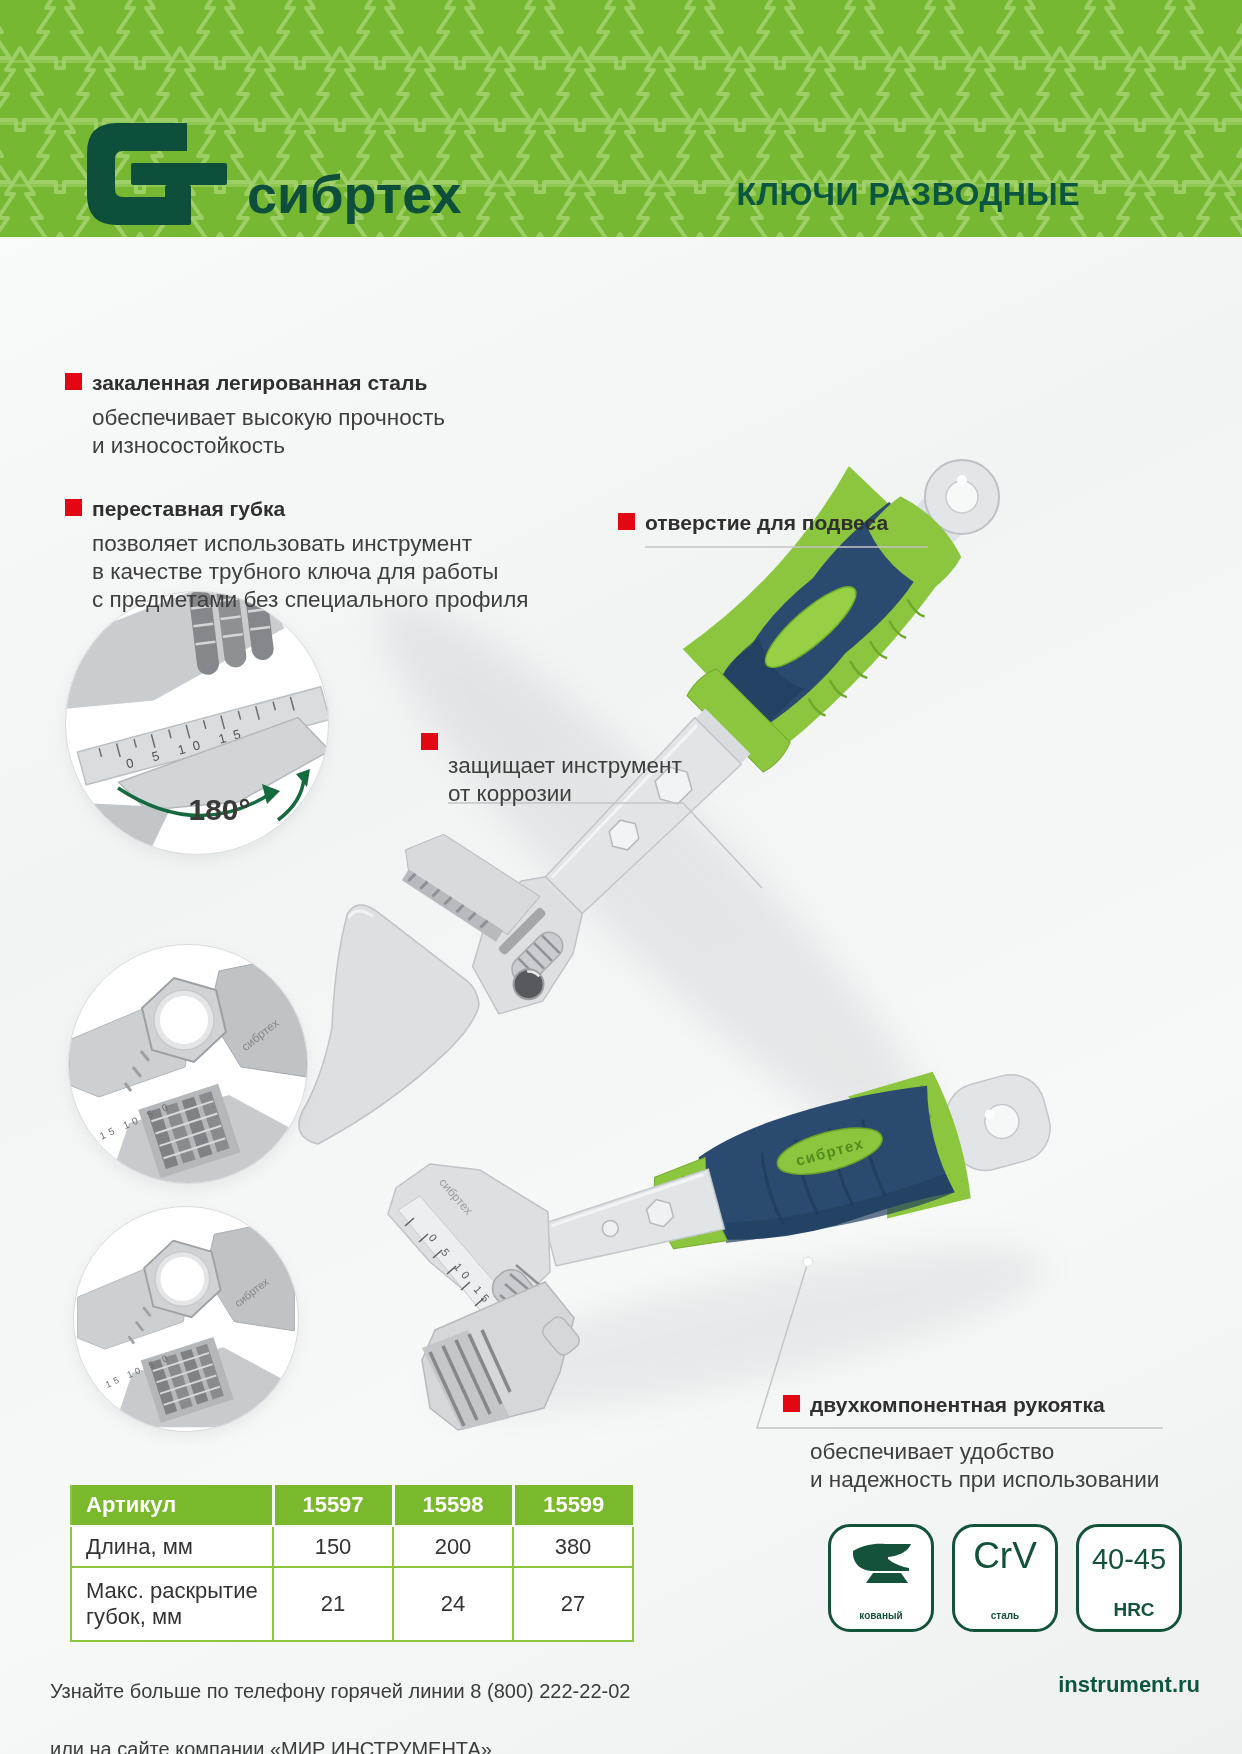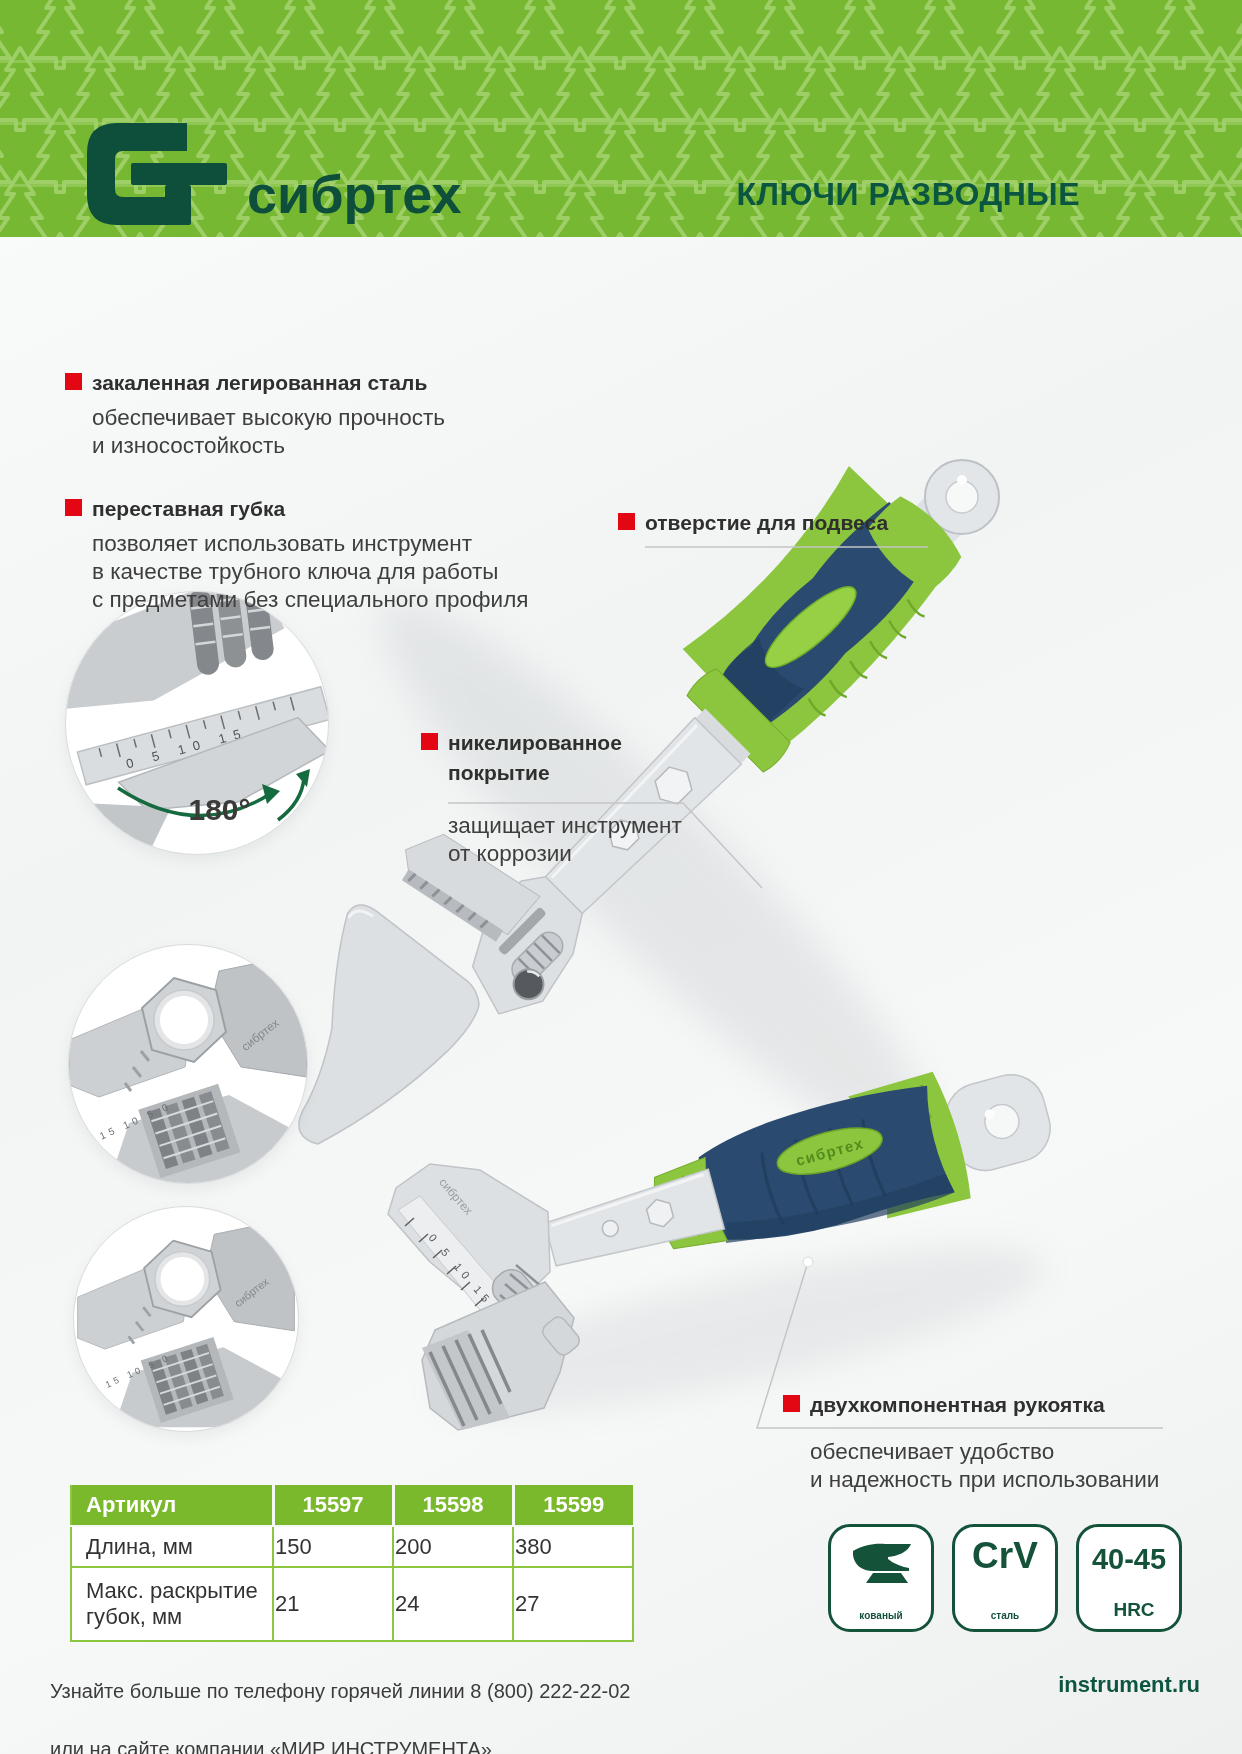--- a/index.html
+++ b/index.html
@@ -23,28 +23,28 @@
          overflow:hidden;z-index:2;box-shadow:0 6px 14px rgba(120,125,130,.10);}
   .deg{position:absolute;left:45px;right:0;bottom:27px;text-align:center;font-size:30px;
        font-weight:600;color:#3a3a39;}
   
   .spec{position:absolute;left:70px;top:1485px;z-index:3;border-collapse:collapse;
         table-layout:fixed;width:562px;}
   .spec th{background:#7ab82c;color:#fff;font-size:22px;font-weight:bold;height:38px;
         border-left:3px solid #f6f7f7;border-bottom:2px solid #f6f7f7;}
   .spec th:first-child{border-left:2px solid #8cc63f;text-align:left;padding-left:14px;}
   .spec td{background:#fff;border:2px solid #8cc63f;font-size:22px;color:#333;
-        white-space:pre-line;line-height:26px;}
+        text-align:center;white-space:pre-line;line-height:26px;}
   .spec td.lbl{text-align:left;padding-left:14px;}
   .spec tr.r1 td{height:37px;}
   .spec tr.r2 td{height:70px;}
   
   .badge{position:absolute;top:1524px;width:100px;height:102px;border:3.5px solid #14523a;
          border-radius:22px;background:#fff;z-index:3;text-align:center;color:#14523a;}
-  .badge .val{font-weight:bold;}
+  .badge .val{font-weight:normal;}
   .badge .lab{position:absolute;left:0;right:0;bottom:8px;font-size:10px;font-weight:bold;}
   
   .foot{position:absolute;left:50px;top:1648px;font-size:20px;color:#3b3b3a;
         line-height:29px;z-index:3;white-space:pre-line;}
   .site{position:absolute;right:42px;top:1672px;font-size:22px;font-weight:bold;
         color:#0d5540;z-index:3;}
 </style>
 </head>
 <body>
 
@@ -348,22 +348,20 @@
 с предметами без специального профиля</div>
   </div>
 
   <div class="feature" style="left:645px;top:508px;width:420px;">
     <span class="sq"></span>
     <div class="f-title">отверстие для подвеса</div>
   </div>
 
   <div class="feature" style="left:448px;top:728px;width:280px;">
     <span class="sq"></span>
-    <div class="f-title">никелированное
-покрытие</div>
     <div class="f-desc" style="margin-top:24px;">защищает инструмент
 от коррозии</div>
   </div>
 
   <div class="feature" style="left:810px;top:1390px;width:420px;">
     <span class="sq"></span>
     <div class="f-title">двухкомпонентная рукоятка</div>
     <div class="f-desc" style="margin-top:18px;">обеспечивает удобство
 и надежность при использовании</div>
   </div>

